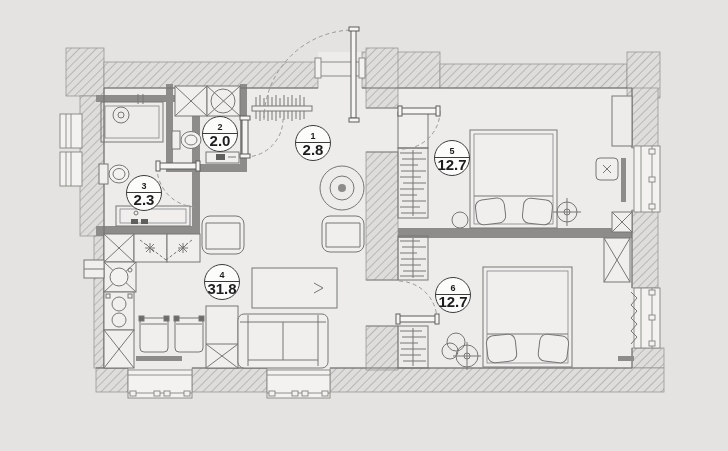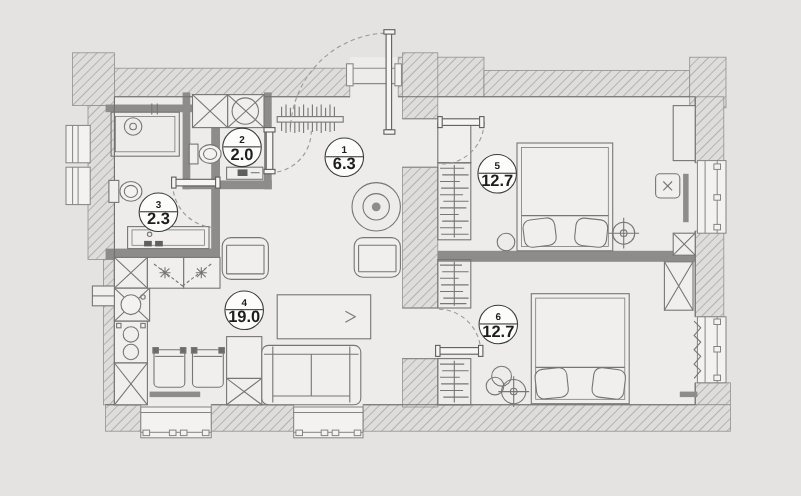--- a/index.html
+++ b/index.html
@@ -344,36 +344,36 @@
         <rect x="156" y="161" width="4" height="10"></rect>
             <rect x="196" y="161" width="4" height="10"></rect>
       </g>
     </g>
   </g>
 </svg>
 
 <div class="room-label" style="left:295px;top:125px;">
   <span class="num">1</span>
   <span class="divider"></span>
-  <span class="area">6.3</span>
+  <span class="area">2.8</span>
 </div>
 <div class="room-label" style="left:202px;top:116px;">
   <span class="num">2</span>
   <span class="divider"></span>
   <span class="area">2.0</span>
 </div>
 <div class="room-label" style="left:126px;top:175px;">
   <span class="num">3</span>
   <span class="divider"></span>
   <span class="area">2.3</span>
 </div>
 <div class="room-label" style="left:204px;top:264px;">
   <span class="num">4</span>
   <span class="divider"></span>
-  <span class="area">19.0</span>
+  <span class="area">31.8</span>
 </div>
 <div class="room-label" style="left:434px;top:140px;">
   <span class="num">5</span>
   <span class="divider"></span>
   <span class="area">12.7</span>
 </div>
 <div class="room-label" style="left:435px;top:277px;">
   <span class="num">6</span>
   <span class="divider"></span>
   <span class="area">12.7</span>

